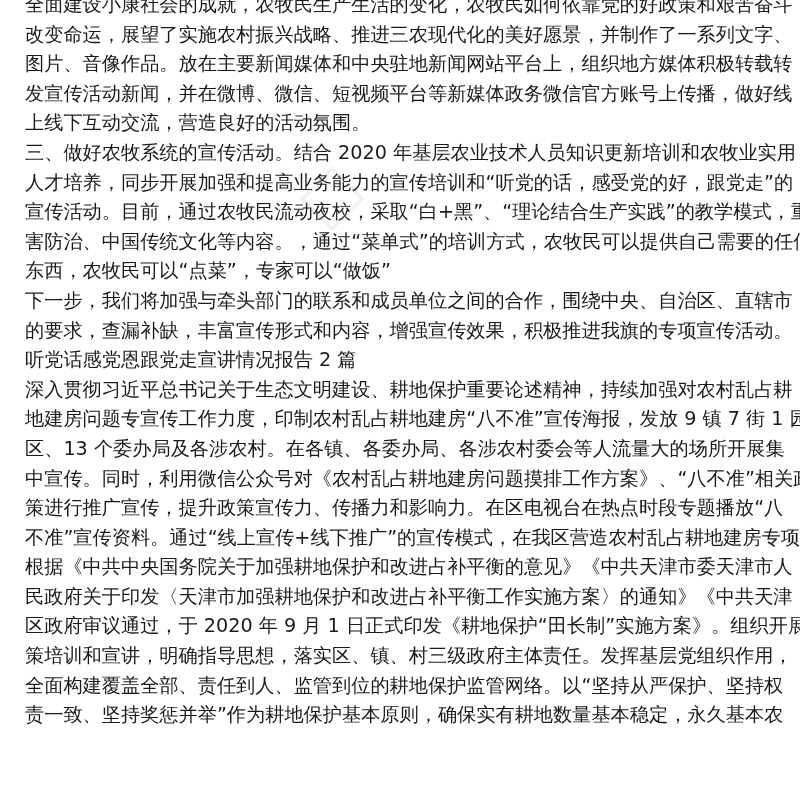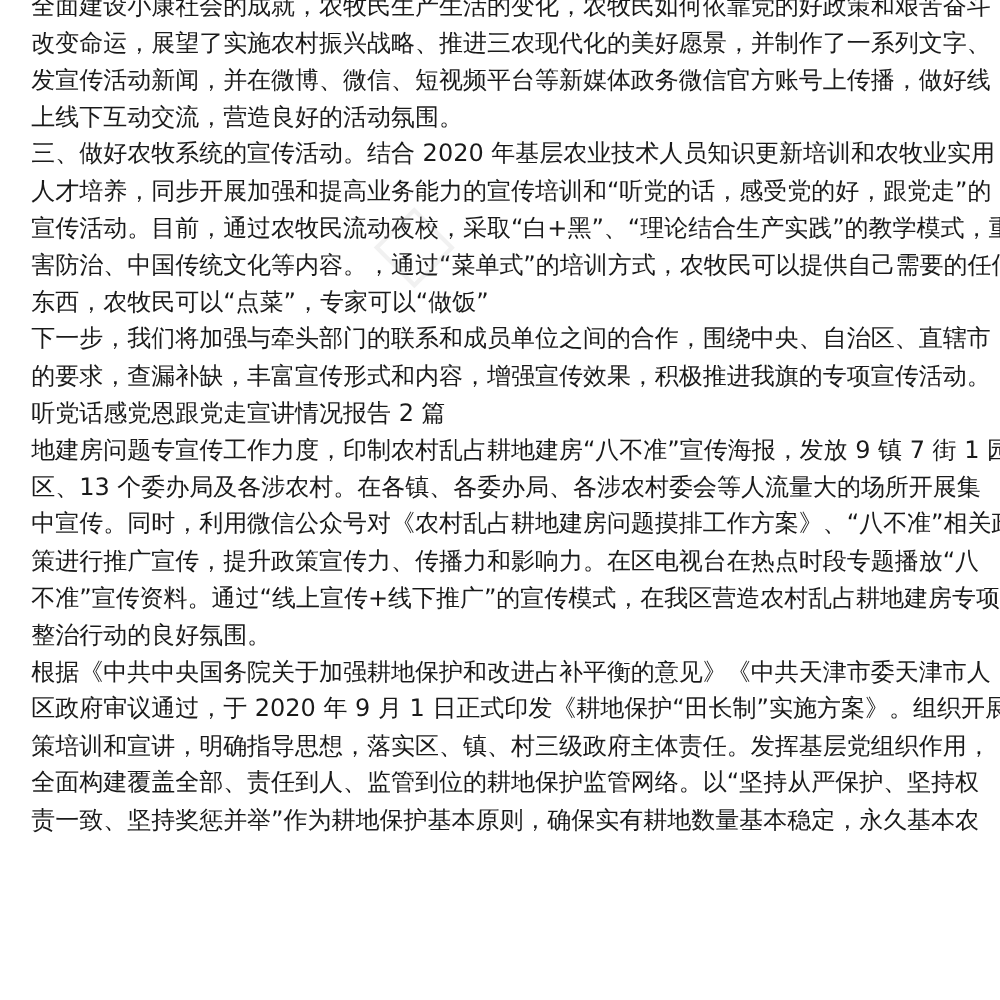--- a/index.html
+++ b/index.html
@@ -24,36 +24,38 @@
     font-size: 60px; transform: rotate(-45deg);
     pointer-events: none; font-weight: bold;
   }
 </style>
 </head>
 <body>
 
 <div class="page" id="doc">
     <div class="line">全面建设小康社会的成就，农牧民生产生活的变化，农牧民如何依靠党的好政策和艰苦奋斗</div>
     <div class="line">改变命运，展望了实施农村振兴战略、推进三农现代化的美好愿景，并制作了一系列文字、</div>
+    <div class="line">图片、音像作品。放在主要新闻媒体和中央驻地新闻网站平台上，组织地方媒体积极转载转</div>
     <div class="line">发宣传活动新闻，并在微博、微信、短视频平台等新媒体政务微信官方账号上传播，做好线</div>
     <div class="line last">上线下互动交流，营造良好的活动氛围。</div>
     <div class="line">三、做好农牧系统的宣传活动。结合 2020 年基层农业技术人员知识更新培训和农牧业实用</div>
     <div class="line">人才培养，同步开展加强和提高业务能力的宣传培训和“听党的话，感受党的好，跟党走”的</div>
     <div class="line">宣传活动。目前，通过农牧民流动夜校，采取“白+黑”、“理论结合生产实践”的教学模式，重</div>
     <div class="line">害防治、中国传统文化等内容。，通过“菜单式”的培训方式，农牧民可以提供自己需要的任何</div>
     <div class="line last">东西，农牧民可以“点菜”，专家可以“做饭”</div>
     <div class="line">下一步，我们将加强与牵头部门的联系和成员单位之间的合作，围绕中央、自治区、直辖市</div>
     <div class="line">的要求，查漏补缺，丰富宣传形式和内容，增强宣传效果，积极推进我旗的专项宣传活动。</div>
     <div class="line last">听党话感党恩跟党走宣讲情况报告 2 篇</div>
+    <div class="line">深入贯彻习近平总书记关于生态文明建设、耕地保护重要论述精神，持续加强对农村乱占耕</div>
     <div class="line">地建房问题专宣传工作力度，印制农村乱占耕地建房“八不准”宣传海报，发放 9 镇 7 街 1 园</div>
     <div class="line">区、13  个委办局及各涉农村。在各镇、各委办局、各涉农村委会等人流量大的场所开展集</div>
     <div class="line">中宣传。同时，利用微信公众号对《农村乱占耕地建房问题摸排工作方案》、“八不准”相关政</div>
     <div class="line">策进行推广宣传，提升政策宣传力、传播力和影响力。在区电视台在热点时段专题播放“八</div>
     <div class="line">不准”宣传资料。通过“线上宣传+线下推广”的宣传模式，在我区营造农村乱占耕地建房专项</div>
-    <div class="line last">整治行动的良好氛围。</div>
     <div class="line">根据《中共中央国务院关于加强耕地保护和改进占补平衡的意见》《中共天津市委天津市人</div>
+    <div class="line">民政府关于印发〈天津市加强耕地保护和改进占补平衡工作实施方案〉的通知》《中共天津</div>
     <div class="line">区政府审议通过，于 2020 年 9 月 1 日正式印发《耕地保护“田长制”实施方案》。组织开展政</div>
     <div class="line">策培训和宣讲，明确指导思想，落实区、镇、村三级政府主体责任。发挥基层党组织作用，</div>
     <div class="line">全面构建覆盖全部、责任到人、监管到位的耕地保护监管网络。以“坚持从严保护、坚持权</div>
     <div class="line">责一致、坚持奖惩并举”作为耕地保护基本原则，确保实有耕地数量基本稳定，永久基本农</div>
   </div>
 
 <div class="watermark" style="left:300px; top:160px;">□</div>
 
 </body></html>

